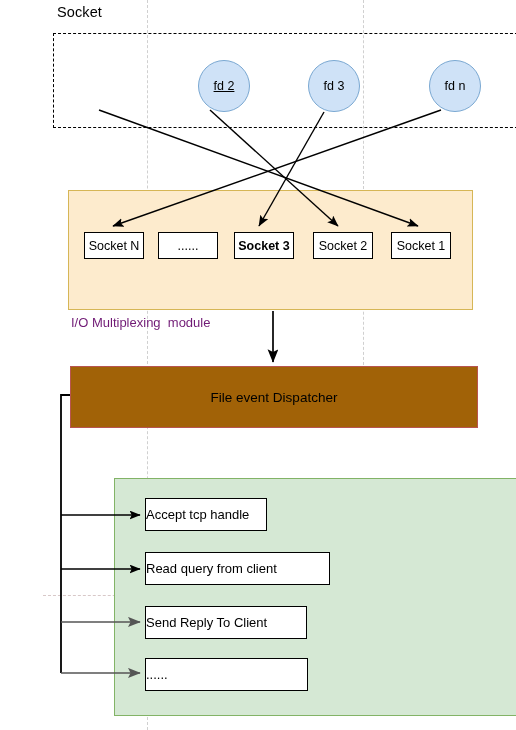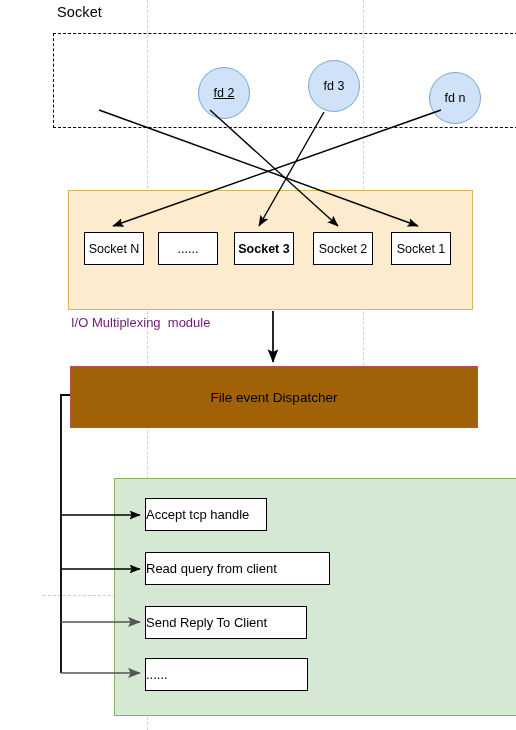--- a/index.html
+++ b/index.html
@@ -38,21 +38,21 @@
     position:absolute;left:25px;top:190px;width:405px;height:120px;
     background:#fdebcd;border:1px solid #d6b656;box-sizing:border-box;
   }
   .module-label{
     position:absolute;left:28px;top:315px;font-size:13px;color:#701a75;
     white-space:pre;
   }
 
   
   .sockbox{
-    position:absolute;top:232px;height:33px;
+    position:absolute;top:232px;height:27px;
     background:#fff;border:1.3px solid #000;box-sizing:border-box;
     display:flex;align-items:center;justify-content:center;
     font-size:12.5px;color:#000;
   }
   .sockbox.dots{justify-content:center;color:#000;font-size:12.5px;}
 
   
   .dispatcher{
     position:absolute;left:27px;top:366px;width:408px;height:62px;
     background:#a16207;border:1px solid #b85450;box-sizing:border-box;
@@ -80,27 +80,27 @@
 
 <div id="canvas">
 
   <div class="guide-v" style="left:104px;top:0;height:730px;"></div>
   <div class="guide-v" style="left:320px;top:0;height:370px;"></div>
   <div class="guide-h" style="left:0;top:595px;width:516px;"></div>
 
   <div class="socket-title">Socket</div>
   <div class="socket-box"></div>
 
-  <div class="fd" style="left:155px;top:67px;text-decoration:underline;">
+  <div class="fd" style="left:155px;top:60px;text-decoration:underline;">
     <span>fd 2</span>
   </div>
   <div class="fd" style="left:265px;top:60px;">
     <span>fd 3</span>
   </div>
-  <div class="fd" style="left:386px;top:72px;">
+  <div class="fd" style="left:386px;top:60px;">
     <span>fd n</span>
   </div>
 
   <div class="module-yellow"></div>
 
   <div class="sockbox" style="left:41px;width:60px;">
     <span>Socket N</span>
   </div>
   <div class="sockbox dots" style="left:115px;width:60px;">
     <span>......</span>

